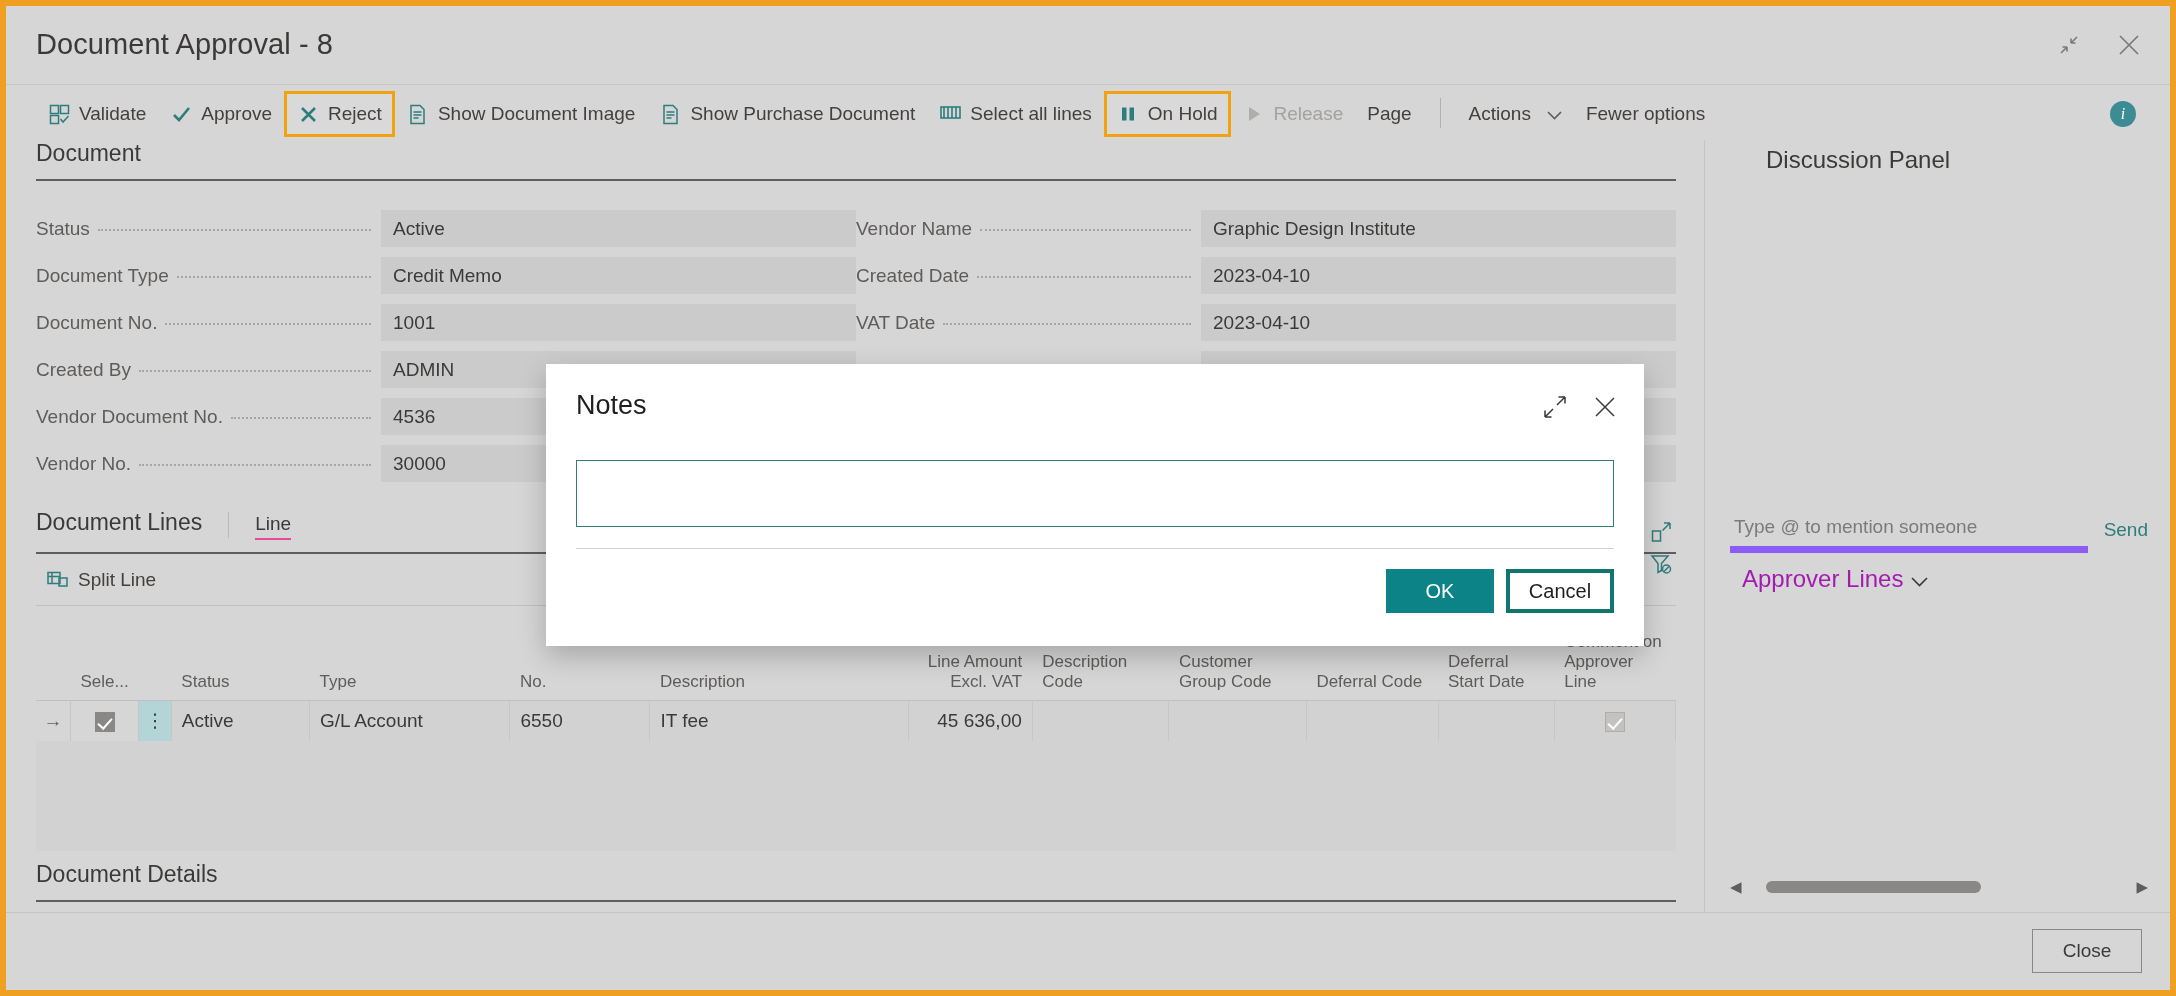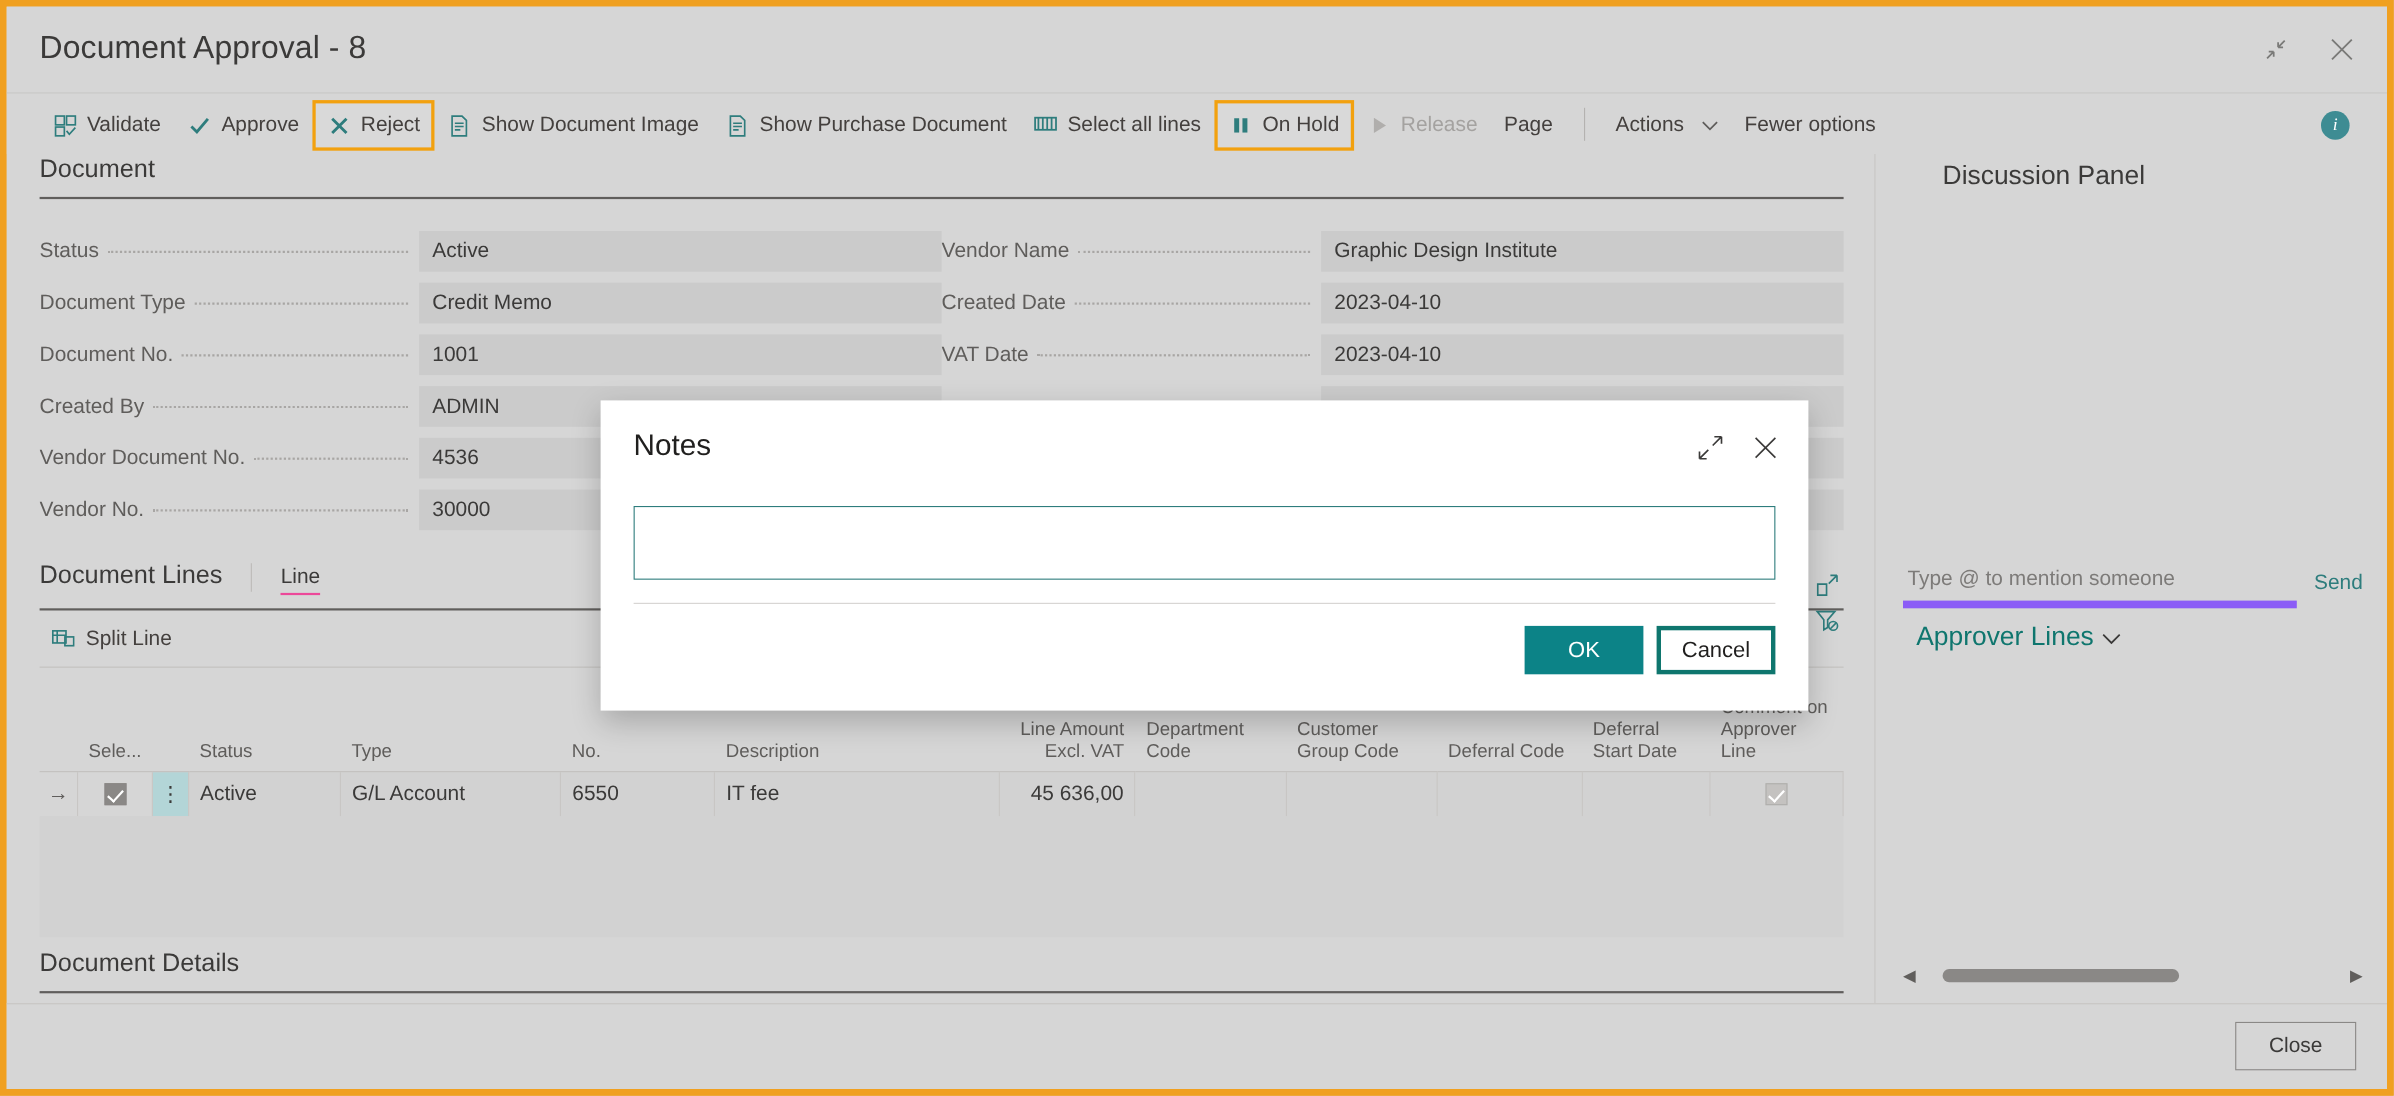--- a/index.html
+++ b/index.html
@@ -182,21 +182,21 @@
     padding: 4px 2px 8px 4px; outline: none;
   }
   .disc-input::placeholder { color: #7d7b79; }
   .send-link { font-size: 19px; color: #2e7d7d; cursor: pointer; padding-bottom: 6px; }
 
   .approver {
     position: absolute; left: 24px; right: 22px; top: 425px; bottom: 10px;
   }
   .ap-title {
     display: flex; align-items: center; gap: 8px;
-    font-size: 24px; color: #0f766e; padding-left: 12px;
+    font-size: 24px; color: #a21caf; padding-left: 12px;
   }
   table.aptable { margin-top: 14px; border-collapse: collapse; width: 100%; }
   table.aptable th {
     font-size: 17px; color: #5f5d5b; font-weight: 400; text-align: left;
     vertical-align: bottom; padding: 4px 10px 8px 12px; border-bottom: 1px solid #c2c0be;
   }
   table.aptable td {
     font-size: 19px; color: #3b3a39; padding: 8px 12px; height: 42px;
     border-bottom: 1px solid #cac8c6;
   }
@@ -515,21 +515,21 @@
         <thead>
           <tr>
             <th style="width:36px"></th>
             <th style="width:54px">Sele...</th>
             <th style="width:34px"></th>
             <th style="width:145px">Status</th>
             <th style="width:212px">Type</th>
             <th style="width:148px">No.</th>
             <th style="width:275px">Description</th>
             <th class="num" style="width:128px">Line Amount Excl. VAT</th>
-            <th style="width:140px">Department Code</th>
+            <th style="width:140px">Description Code</th>
             <th style="width:142px">Customer Group Code</th>
             <th style="width:137px">Deferral Code</th>
             <th style="width:120px">Deferral Start Date</th>
             <th style="width:124px">Comment on Approver Line</th>
           </tr>
         </thead>
         <tbody>
           <tr>
             <td class="arrow">→</td>
             <td class="chk"><span class="cbox"></span></td>

